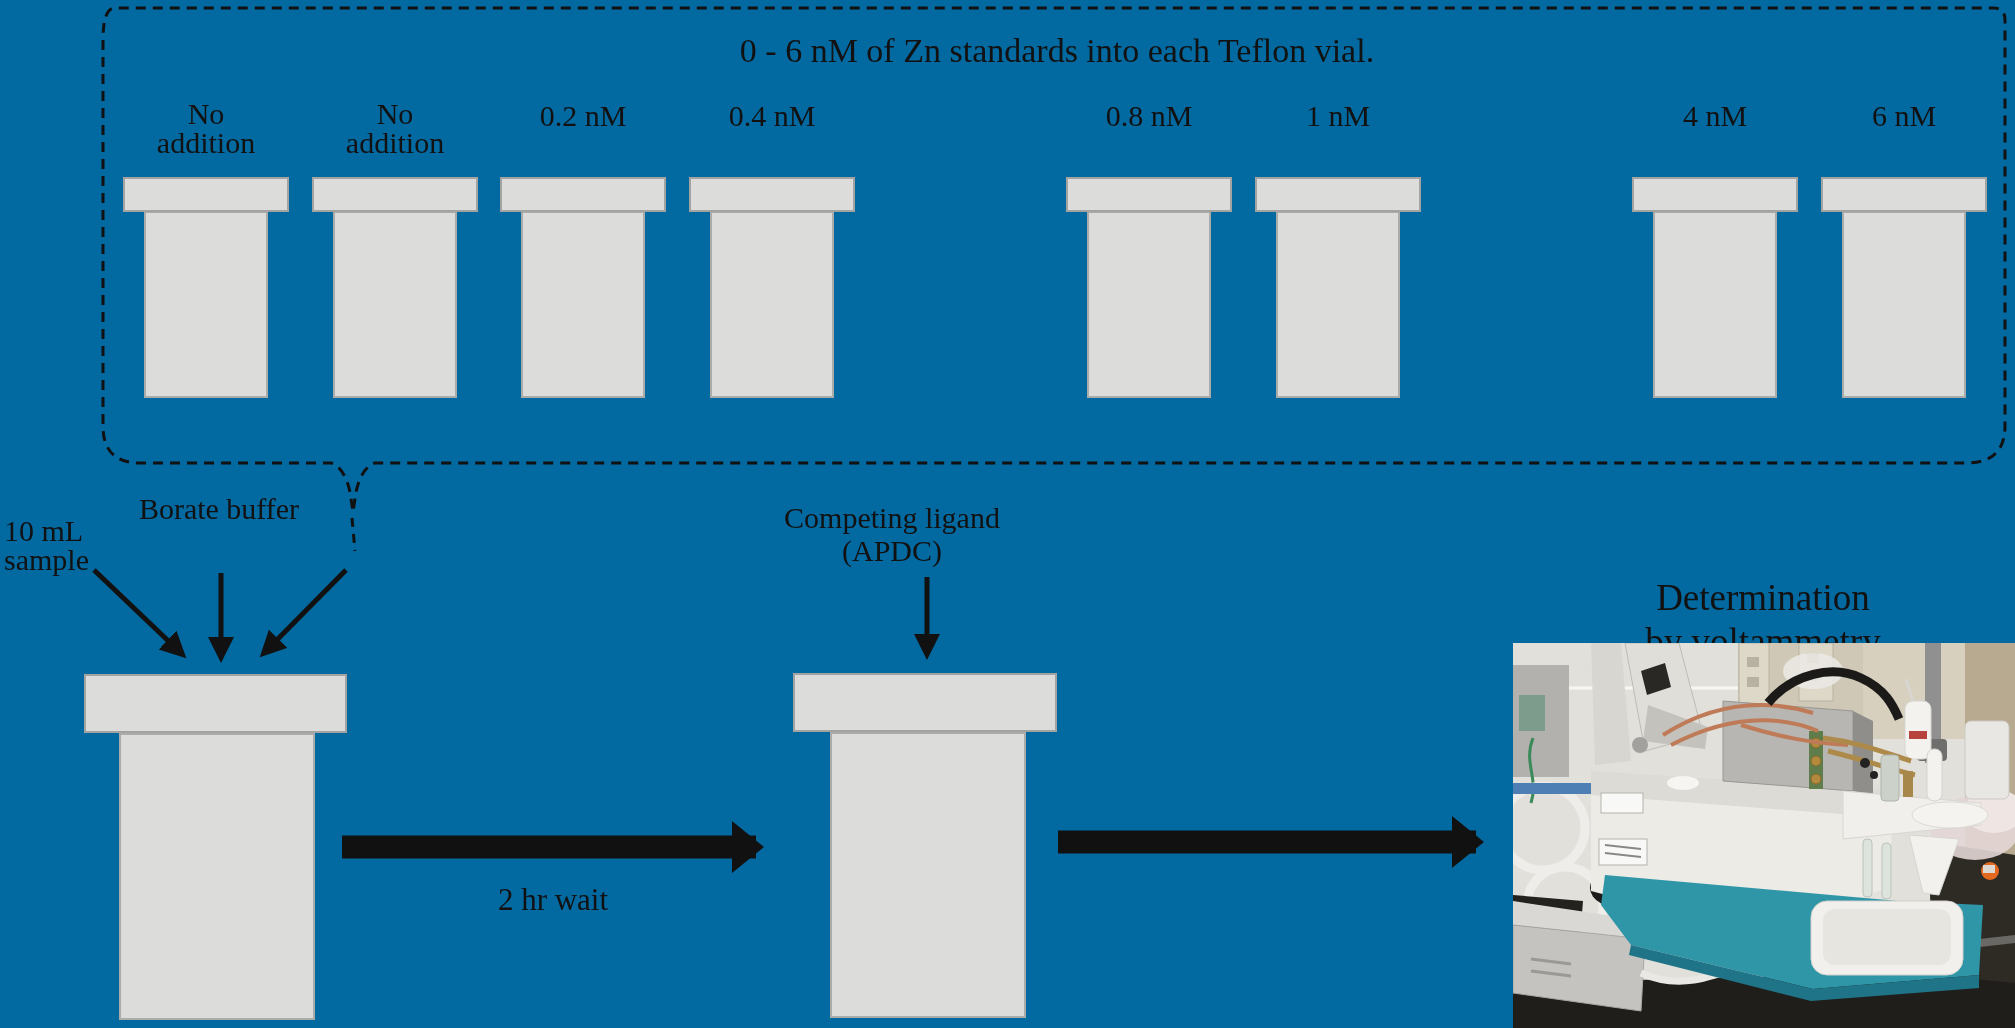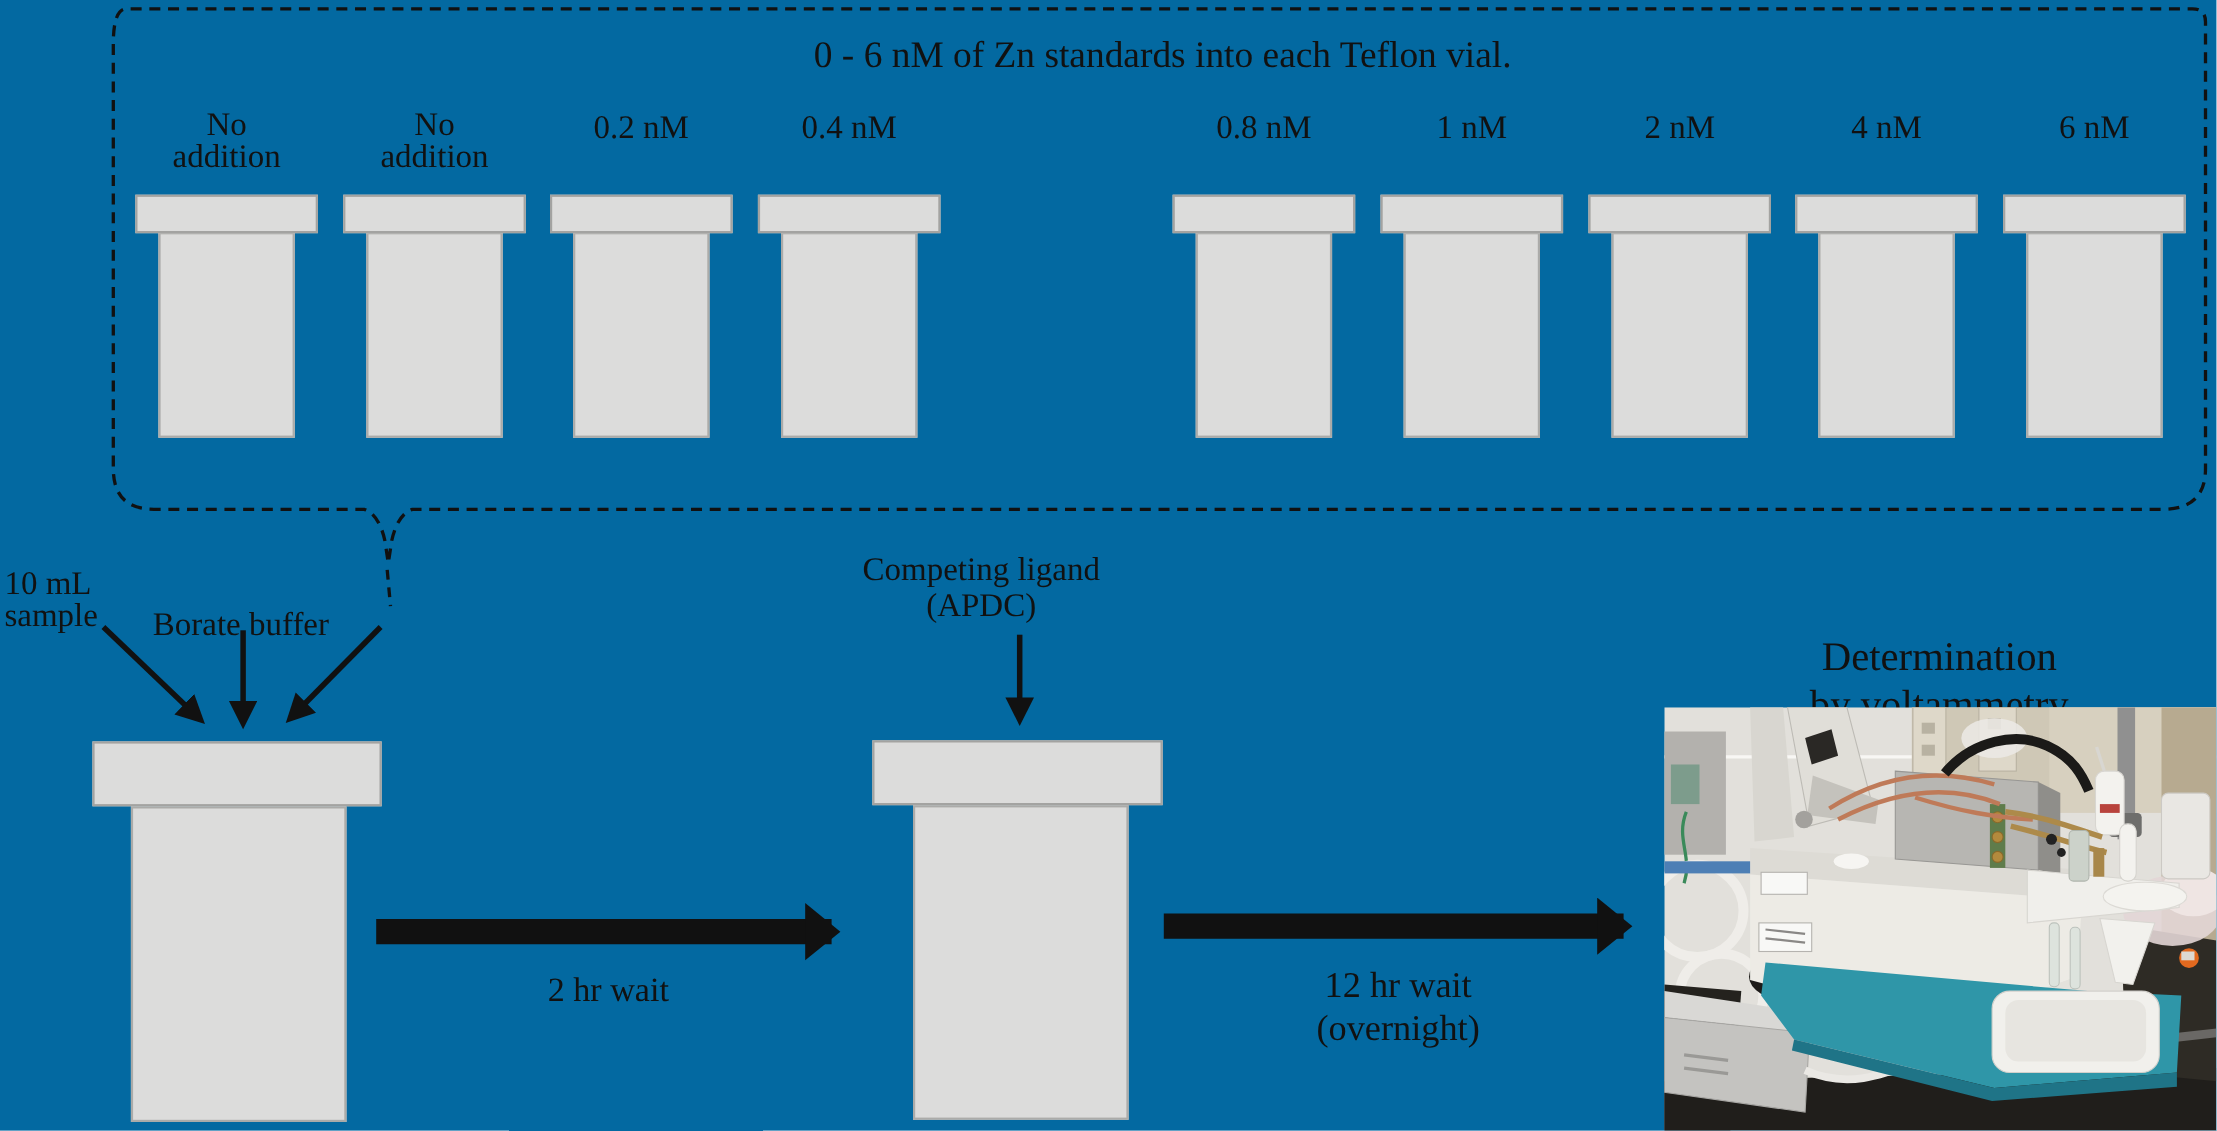--- a/index.html
+++ b/index.html
@@ -21,21 +21,21 @@
     border-left:11px solid transparent;border-right:11px solid transparent;border-top:15px solid #111;}
 
   
   .bigvial{position:absolute;}
   .bcap{position:absolute;top:0;left:0;background:#dcdcdb;border:2px solid #a3a3a1;box-sizing:border-box;z-index:2;}
   .bbody{position:absolute;background:#dcdcdb;border:2px solid #ababa9;box-sizing:border-box;z-index:1;}
 
   
   #box-title{left:597px;top:32px;width:920px;font-size:34px;}
   #sample-label{left:4px;top:517px;width:160px;font-size:30px;line-height:0.95;text-align:left;}
-  #buffer-label{left:99px;top:551px;width:240px;font-size:30px;}
+  #buffer-label{left:99px;top:492px;width:240px;font-size:30px;}
   #wait1-label{left:433px;top:882px;width:240px;font-size:31px;}
   #ligand-label{left:762px;top:501px;width:260px;font-size:30px;line-height:1.1;}
   #wait2-label{left:1121px;top:877px;width:300px;font-size:33px;line-height:1.18;}
   #detect-caption{left:1593px;top:537px;width:340px;font-size:37px;line-height:1.19;margin-top:39px;}
 
   #flow-svg{position:absolute;left:0;top:0;}
   #photo{position:absolute;left:1513px;top:643px;}
 </style>
 </head>
 <body>
@@ -92,26 +92,20 @@
     <div class="varrow"></div>
     <div class="vcap"></div>
     <div class="vbody"></div>
   </div>
   <div class="vial" style="left:1255px">
     <div class="vlabel">1 nM</div>
     <div class="varrow"></div>
     <div class="vcap"></div>
     <div class="vbody"></div>
   </div>
-  <div class="vial" style="left:1444px">
-    <div class="vlabel">2 nM</div>
-    <div class="varrow"></div>
-    <div class="vcap"></div>
-    <div class="vbody"></div>
-  </div>
   <div class="vial" style="left:1632px">
     <div class="vlabel">4 nM</div>
     <div class="varrow"></div>
     <div class="vcap"></div>
     <div class="vbody"></div>
   </div>
   <div class="vial" style="left:1821px">
     <div class="vlabel">6 nM</div>
     <div class="varrow"></div>
     <div class="vcap"></div>
@@ -129,22 +123,20 @@
 
   <div class="txt" id="wait1-label">2 hr wait</div>
 
   <div class="txt" id="ligand-label">Competing ligand
 (APDC)</div>
   <div class="bigvial" style="left:793px;top:673px;width:264px;height:345px;">
     <div class="bcap" style="width:264px;height:59px;"></div>
     <div class="bbody" style="left:37px;top:59px;width:196px;height:286px;"></div>
   </div>
 
-  <div class="txt" id="wait2-label">12 hr wait
-(overnight)</div>
 
   <div class="txt" id="detect-caption">Determination
 by voltammetry</div>
 
   <svg id="photo" width="502" height="385" viewBox="0 0 502 385">
 
     <rect x="0" y="0" width="502" height="385" fill="#e2e0db"></rect>
     <line x1="0" y1="45" x2="502" y2="45" stroke="#f8f7f4" stroke-width="3"></line>
     <g>
       <rect x="225" y="0" width="277" height="80" fill="#cfc8b6"></rect>

